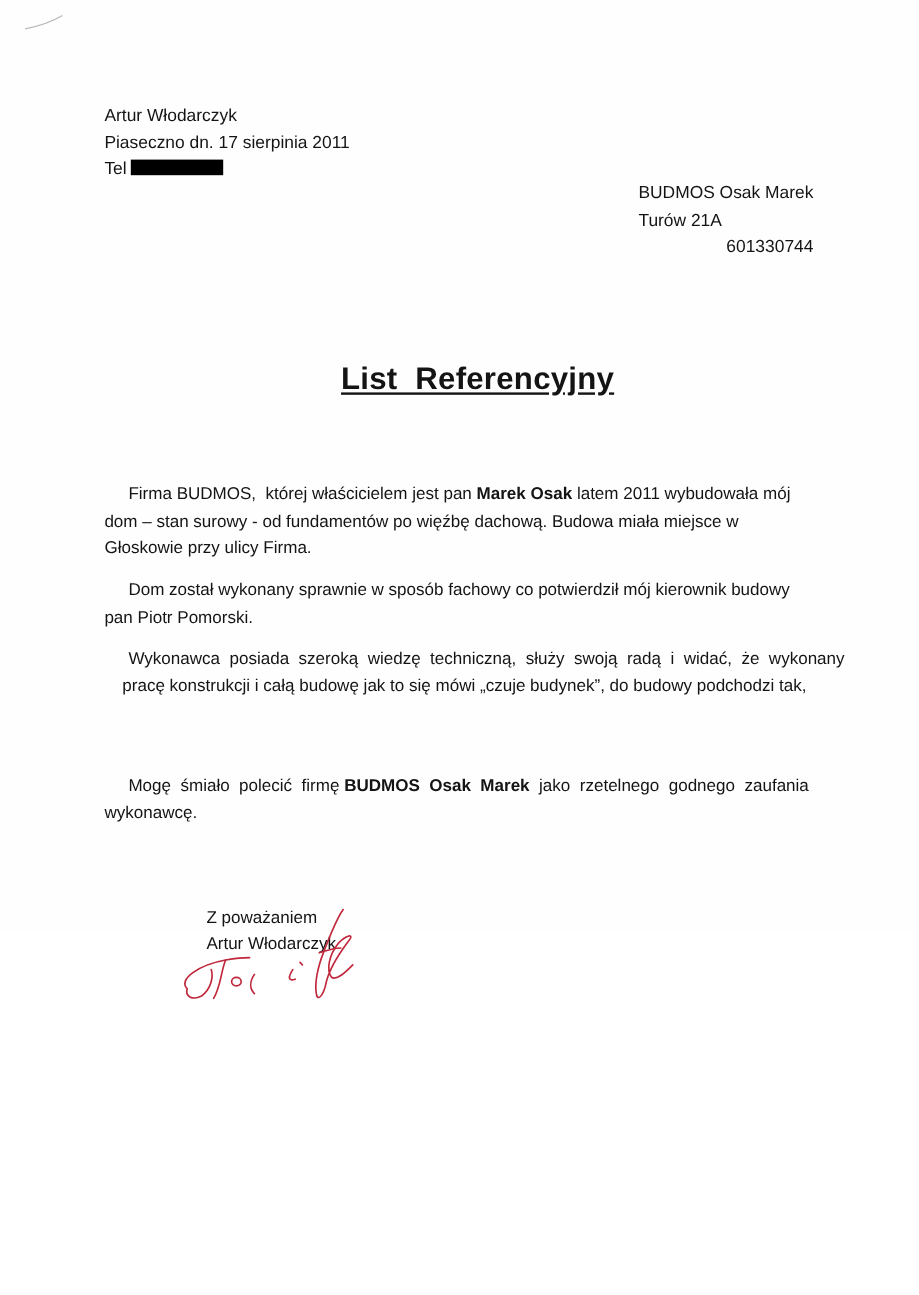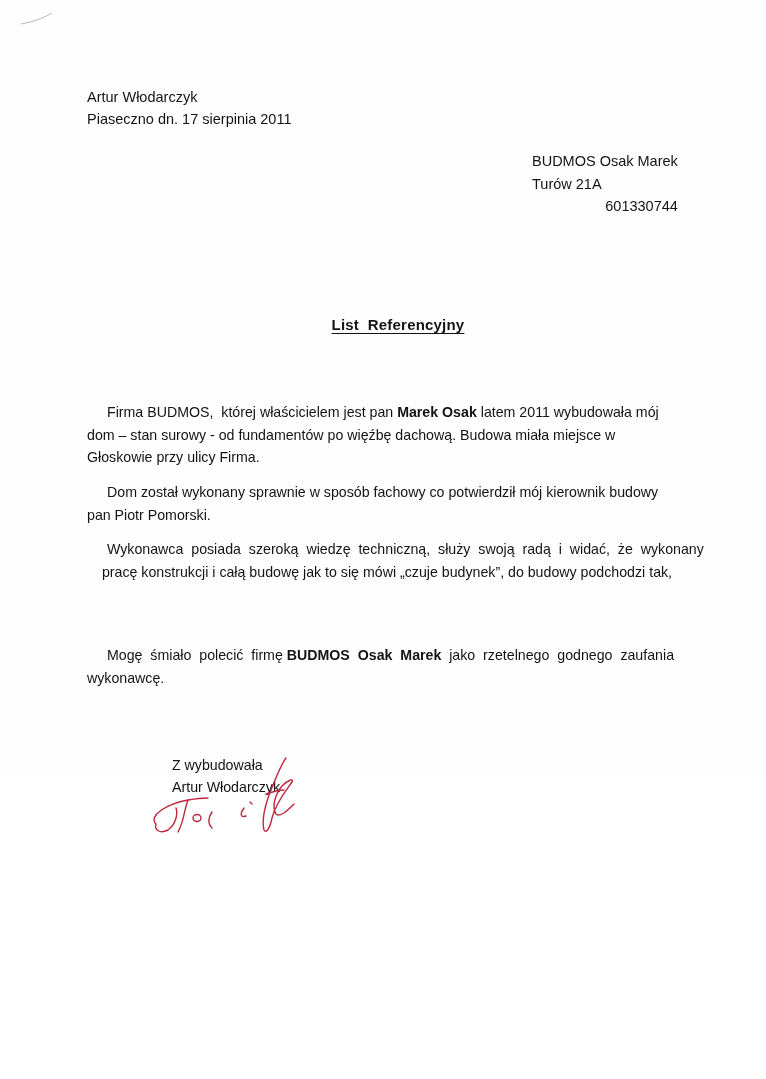--- a/index.html
+++ b/index.html
@@ -47,23 +47,23 @@
       left: 532px;
       top: 150px;
       font-size: 14.5px;
       line-height: 22.5px;
     }
     .recipient .phone { padding-left: 2px; text-align: right; }
     .title {
       position: absolute;
       left: 0;
       width: 766px;
-      top: 316px;
+      top: 300px;
       text-align: center;
-      font-size: 15px;
+      font-size: 26px;
       font-weight: bold;
       text-decoration: underline;
       text-underline-offset: 3px;
       letter-spacing: 0.2px;
     }
     .title span { padding-left: 30px; }
     .body-text {
       position: absolute;
       left: 87px;
       width: 600px;
@@ -102,20 +102,23 @@
 
 <div class="page">
 
   <svg class="corner-mark" width="40" height="20" viewBox="0 0 40 20">
     <path d="M3 16 C 14 14, 24 11, 34 5" stroke="#b8b8b8" stroke-width="1" fill="none"></path>
   </svg>
 
   <div class="sender">
     <div class="line">Artur Włodarczyk</div>
     <div class="line">Piaseczno dn. 17 sierpinia 2011</div>
+    <div class="line">
+      <span>Tel</span><span class="redacted"></span>
+    </div>
   </div>
 
   <div class="recipient">
     <div>BUDMOS Osak Marek</div>
     <div>Turów 21A</div>
     <div class="phone">601330744</div>
   </div>
 
   <div class="title">
     <span style="white-space:pre;">List  Referencyjny</span>
@@ -141,21 +144,21 @@
       </p>
     </div>
   <div class="body-text p4">
       <p class="para">
         <span class="ln" style="white-space: pre;"><span>Mogę  śmiało  polecić  firmę </span><b>BUDMOS  Osak  Marek</b><span>  jako  rzetelnego  godnego  zaufania</span></span>
         <span class="ln" style="white-space: pre; text-indent: 0px;"><span>wykonawcę.</span></span>
       </p>
     </div>
 
   <div class="closing">
-    <div>Z wybudowała</div>
+    <div>Z poważaniem</div>
     <div>Artur Włodarczyk</div>
   </div>
 
   <svg class="signature" viewBox="0 0 150 90">
     <g fill="none" stroke="#c0283c" stroke-width="1.4" stroke-linecap="round">
       <path d="M8 72 C 0 64, 18 52, 40 48 C 52 46, 58 46, 60 46 M 28 56 C 30 62, 28 72, 20 78 C 12 82, 6 78, 8 72"></path>
       <path d="M40 48 C 36 58, 36 70, 30 80"></path>
       <ellipse cx="49" cy="66" rx="4" ry="3.5"></ellipse>
       <path d="M64 60 C 60 66, 60 72, 64 76"></path>
       <path d="M96 56 C 92 62, 92 66, 98 64 M 102 50 L 104 52"></path>

